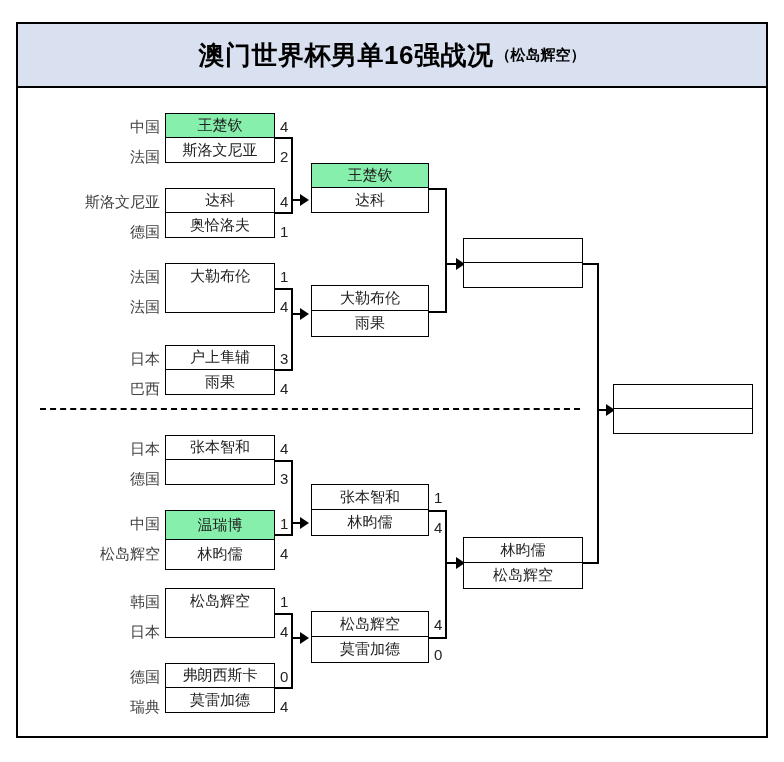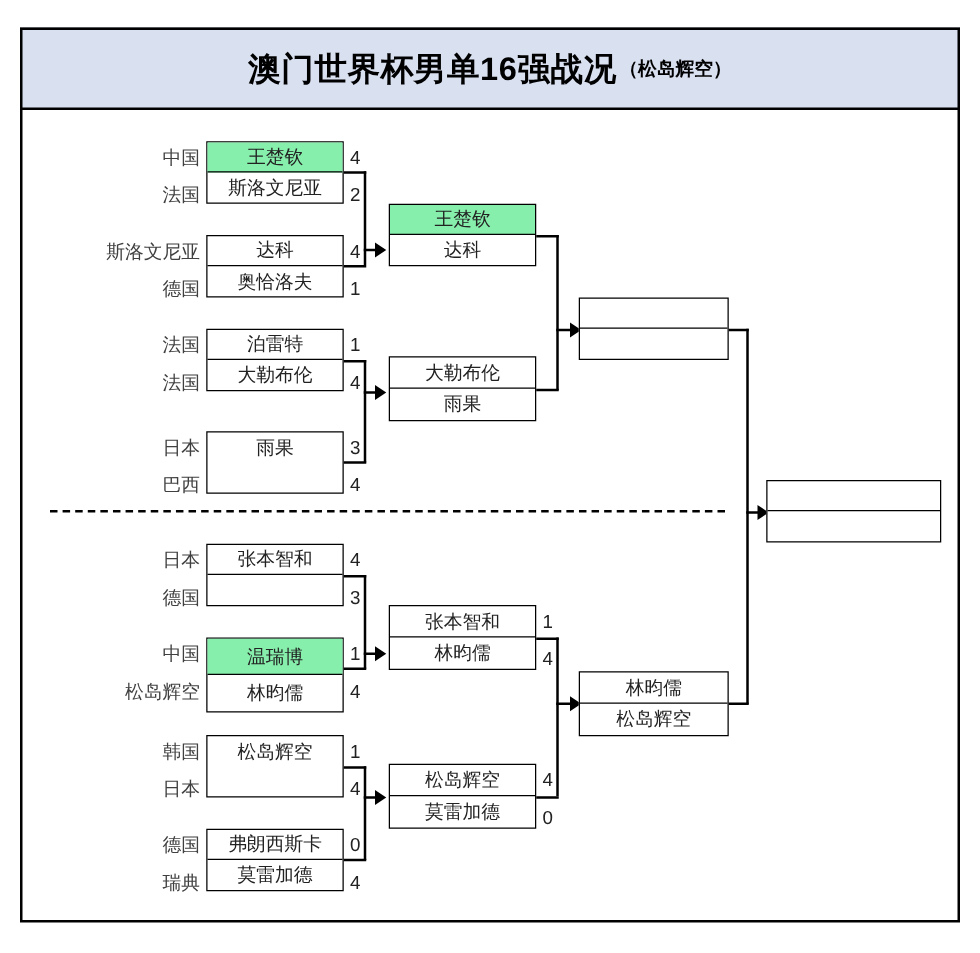--- a/index.html
+++ b/index.html
@@ -148,29 +148,29 @@
   <div class="match" style="left:165px; top:188px; width:110px; height:50px;">
     <div class="slot top">达科</div>
     <div class="slot">奥恰洛夫</div>
   </div>
   <div class="score" style="left:280px; top:193px;">4</div>
   <div class="score" style="left:280px; top:223px;">1</div>
 
   <div class="country" style="left:50px; top:268px;">法国</div>
   <div class="country" style="left:50px; top:298px;">法国</div>
   <div class="match" style="left:165px; top:263px; width:110px; height:50px;">
-    <div class="slot top">泊雷特</div>
     <div class="slot">大勒布伦</div>
   </div>
   <div class="score" style="left:280px; top:268px;">1</div>
   <div class="score" style="left:280px; top:298px;">4</div>
 
   <div class="country" style="left:50px; top:350px;">日本</div>
   <div class="country" style="left:50px; top:380px;">巴西</div>
   <div class="match" style="left:165px; top:345px; width:110px; height:50px;">
+    <div class="slot top">户上隼辅</div>
     <div class="slot">雨果</div>
   </div>
   <div class="score" style="left:280px; top:350px;">3</div>
   <div class="score" style="left:280px; top:380px;">4</div>
 
   <div class="divider"></div>
 
   <div class="country" style="left:50px; top:440px;">日本</div>
   <div class="country" style="left:50px; top:470px;">德国</div>
   <div class="match" style="left:165px; top:435px; width:110px; height:50px;">

